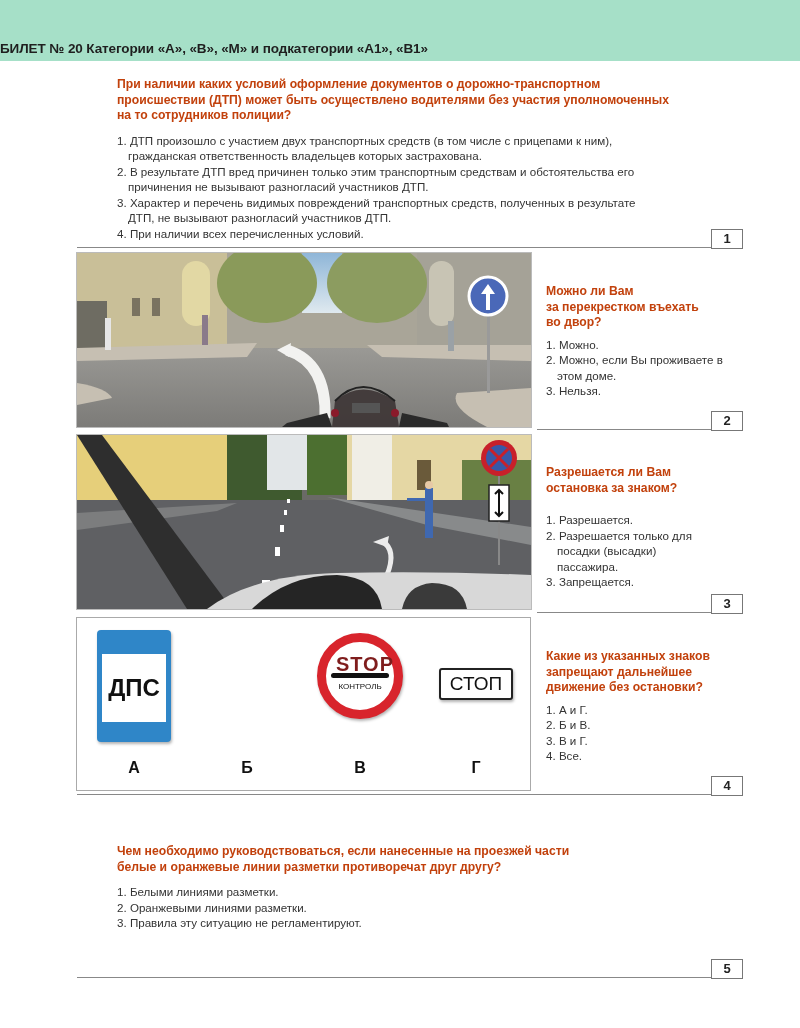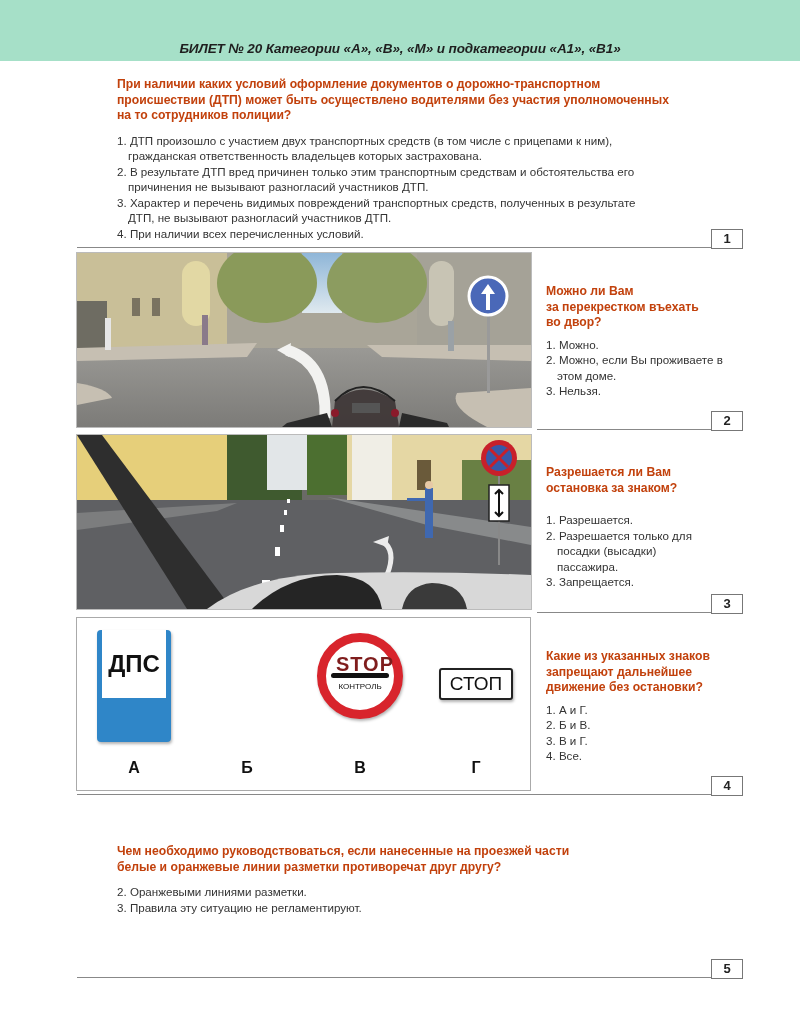--- a/index.html
+++ b/index.html
@@ -5,22 +5,22 @@
   html, body { margin: 0; padding: 0; }
   body {
     width: 800px; height: 1028px; position: relative; overflow: hidden;
     background: #ffffff; font-family: "Liberation Sans", sans-serif; color: #222;
   }
   .header {
     position: absolute; left: 0; top: 0; width: 800px; height: 61px;
     background: #a6e0c8;
   }
   .header-title {
-    position: absolute; left: 0; width: 800px; top: 41px; text-align: center;
-    font-weight: bold; font-size: 13.5px; color: #1f1f1f; letter-spacing: -0.1px; font-style: italic;
+    position: absolute; left: 0; width: 800px; top: 41px; 
+    font-weight: bold; font-size: 13.5px; color: #1f1f1f; letter-spacing: -0.1px;
   }
   .q-bold { font-weight: bold; font-size: 12.2px; line-height: 15.5px; color: #c2410c; }
   .q-list { font-size: 11.6px; line-height: 15.5px; color: #333; margin: 0; padding: 0; list-style: none; }
   .q-list li { padding-left: 11px; text-indent: -11px; }
   .rule { position: absolute; height: 1px; background: #888; }
   .numbox {
     position: absolute; width: 30px; height: 18px; border: 1px solid #777; background: #fff;
     font-weight: bold; font-size: 13px; text-align: center; line-height: 18px; color: #222;
   }
   .photo { position: absolute; overflow: hidden; border: 1px solid #bbb; }
@@ -156,21 +156,21 @@
     <li>2. Разрешается только для посадки (высадки) пассажира.</li>
     <li>3. Запрещается.</li>
   </ul>
 </div>
 <div class="rule" style="left:537px;top:612px;width:205px;"></div>
 <div class="numbox" style="left:711px;top:594px;">3</div>
 
 <div class="signs-panel" style="left:76px;top:617px;width:453px;height:172px;">
 
   <div style="position:absolute;left:20px;top:12px;width:74px;height:112px;background:#2f86c8;border-radius:4px;box-shadow:1px 2px 3px rgba(0,0,0,0.3);">
-    <div style="position:absolute;left:5px;top:0;width:64px;height:68px;background:#fff;display:flex;align-items:center;justify-content:center;">
+    <div style="position:absolute;left:5px;top:24px;width:64px;height:68px;background:#fff;display:flex;align-items:center;justify-content:center;">
       <span style="font-weight:bold;font-size:24px;color:#111;">ДПС</span>
     </div>
   </div>
   <div class="sign-label" style="left:37px;top:141px;">А</div>
 
   <div class="sign-label" style="left:150px;top:141px;">Б</div>
 
   <div style="position:absolute;left:240px;top:15px;width:86px;height:86px;border-radius:50%;background:#fff;border:9px solid #d8242c;box-sizing:border-box;box-shadow:1px 2px 3px rgba(0,0,0,0.3);">
     <div style="position:absolute;width:100%;top:11px;text-align:right;font-size:20px;font-weight:bold;letter-spacing:1px;color:#7f1d1d;">STOP</div>
     <div style="position:absolute;left:5px;right:5px;top:31px;height:5px;background:#111;border-radius:3px;"></div>
@@ -198,18 +198,19 @@
 </div>
 <div class="rule" style="left:77px;top:794px;width:665px;"></div>
 <div class="numbox" style="left:711px;top:776px;">4</div>
 
 <div style="position:absolute;left:117px;top:844px;width:600px;">
   <div class="q-bold">
     <div>Чем необходимо руководствоваться, если нанесенные на проезжей части</div>
     <div>белые и оранжевые линии разметки противоречат друг другу?</div>
   </div>
   <ul class="q-list" style="margin-top:9px;">
+    <li>1. Белыми линиями разметки.</li>
     <li>2. Оранжевыми линиями разметки.</li>
     <li>3. Правила эту ситуацию не регламентируют.</li>
   </ul>
 </div>
 <div class="rule" style="left:77px;top:977px;width:665px;"></div>
 <div class="numbox" style="left:711px;top:959px;">5</div>
 
 </body></html>

